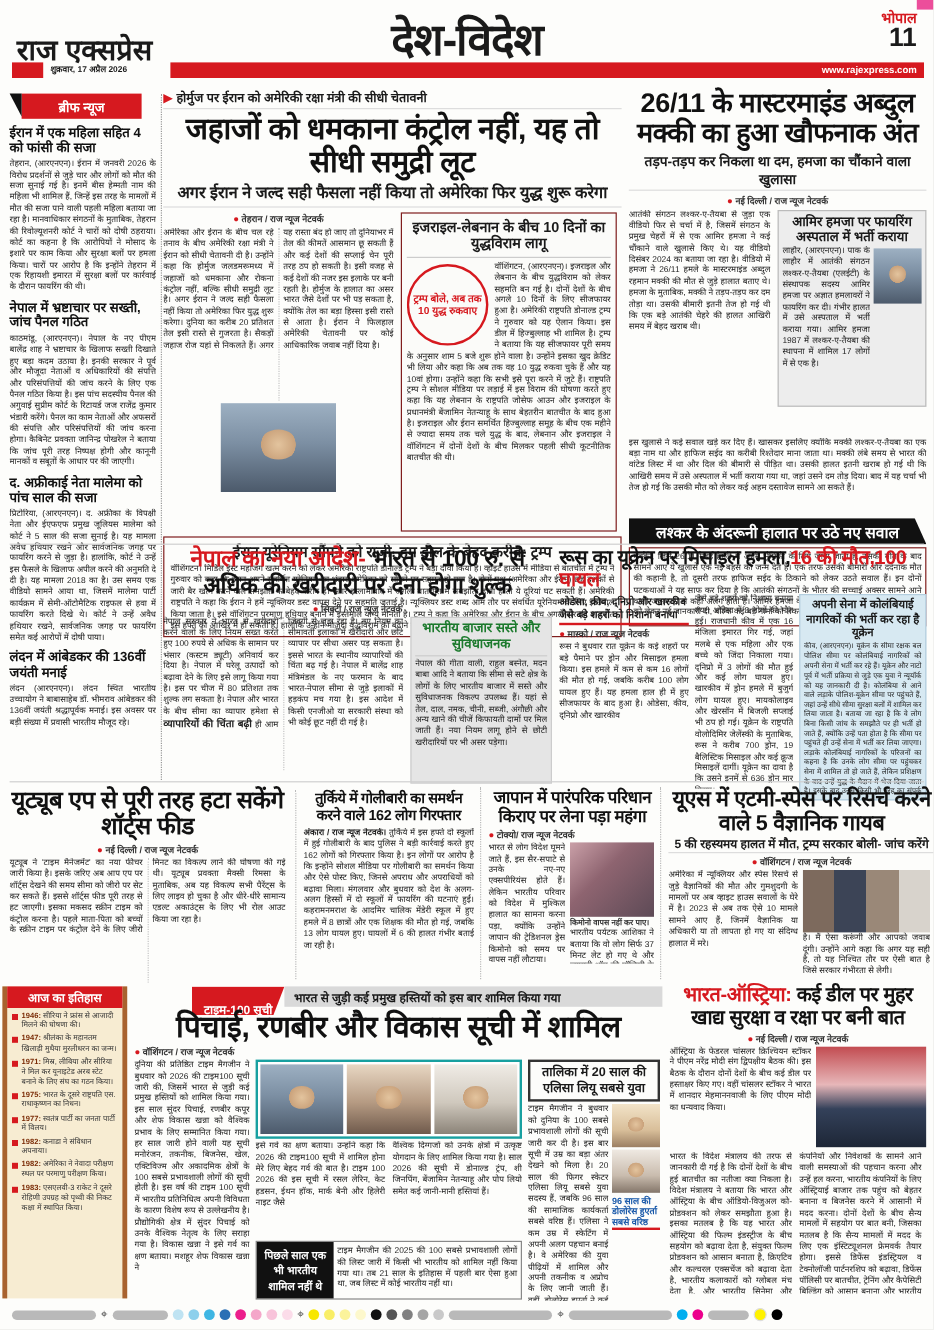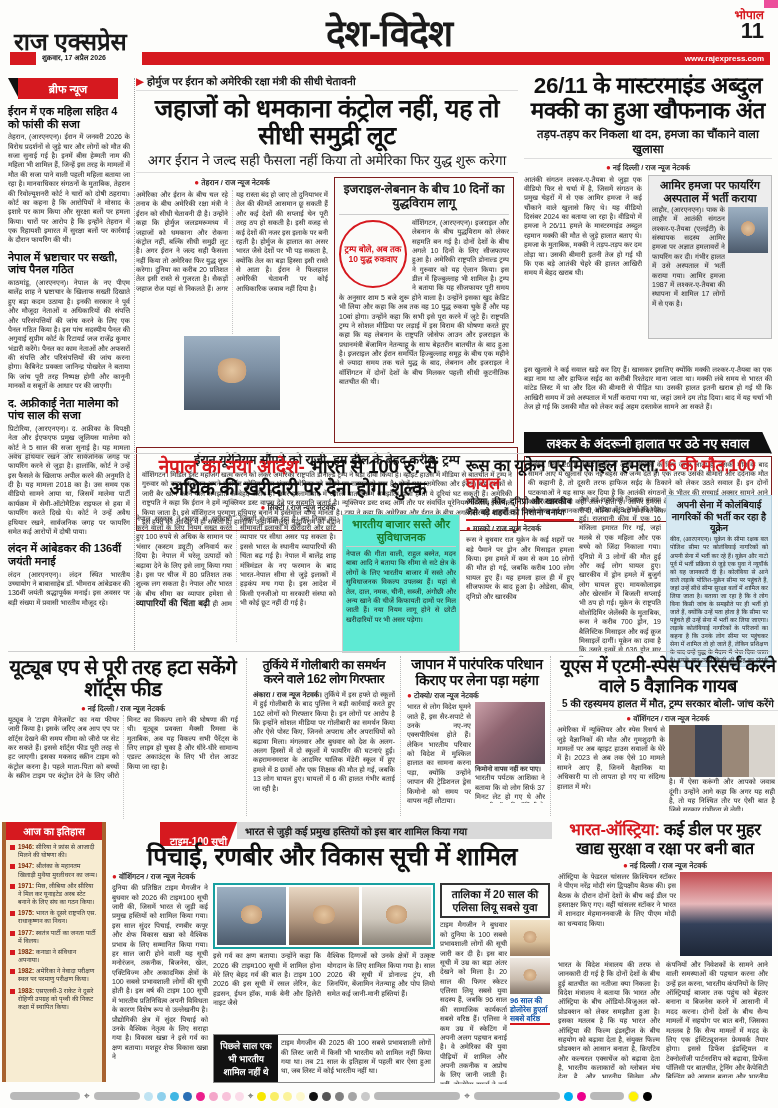--- a/index.html
+++ b/index.html
@@ -80,21 +80,21 @@
       <h3>लंदन में आंबेडकर की 136वीं जयंती मनाई</h3>
       <p class="body-txt" style="margin:0;">लंदन (आरएनएन)। लंदन स्थित भारतीय उच्चायोग ने बाबासाहेब डॉ. भीमराव आंबेडकर की 136वीं जयंती श्रद्धापूर्वक मनाई। इस अवसर पर बड़ी संख्या में प्रवासी भारतीय मौजूद रहे।</p>
     </div>
   </aside>
 
   <section class="abs" style="left:136px;top:74px;width:382px;height:374px;">
     <div style="font-size:10.5px;font-weight:bold;border-bottom:1px solid #ddd;padding-bottom:2px;">
       <span class="red">▶ </span><span>होर्मुज पर ईरान को अमेरिकी रक्षा मंत्री की सीधी चेतावनी</span>
     </div>
     <h1 class="hl" style="font-size:25px;line-height:1.08;text-align:center;margin:4px 0 2px;">जहाजों को धमकाना कंट्रोल नहीं, यह तो सीधी समुद्री लूट</h1>
-    <div style="font-size:13.5px;font-weight:400;text-align:center;border-bottom:1px solid #ddd;padding-bottom:3px;">अगर ईरान ने जल्द सही फैसला नहीं किया तो अमेरिका फिर युद्ध शुरू करेगा</div>
+    <div style="font-size:13.5px;font-weight:700;text-align:center;border-bottom:1px solid #ddd;padding-bottom:3px;">अगर ईरान ने जल्द सही फैसला नहीं किया तो अमेरिका फिर युद्ध शुरू करेगा</div>
     <div style="display:flex;margin-top:4px;">
       <div style="width:192px;">
         <div class="byline"><span class="dot">●</span> <span>तेहरान / राज न्यूज नेटवर्क</span></div>
         <div class="cols2 body-txt" style="height:144px;margin-top:3px;">
           <span>अमेरिका और ईरान के बीच चल रहे तनाव के बीच अमेरिकी रक्षा मंत्री ने ईरान को सीधी चेतावनी दी है। उन्होंने कहा कि होर्मुज जलडमरूमध्य में जहाजों को धमकाना और रोकना कंट्रोल नहीं, बल्कि सीधी समुद्री लूट है। अगर ईरान ने जल्द सही फैसला नहीं किया तो अमेरिका फिर युद्ध शुरू करेगा।</span>
           <span>दुनिया का करीब 20 प्रतिशत तेल इसी रास्ते से गुजरता है। सैकड़ों जहाज रोज यहां से निकलते हैं। अगर यह रास्ता बंद हो जाए तो दुनियाभर में तेल की कीमतें आसमान छू सकती हैं और कई देशों की सप्लाई चेन पूरी तरह ठप हो सकती है। इसी वजह से कई देशों की नजर इस इलाके पर बनी रहती है। होर्मुज के हालात का असर भारत जैसे देशों पर भी पड़ सकता है, क्योंकि तेल का बड़ा हिस्सा इसी रास्ते से आता है। ईरान ने फिलहाल अमेरिकी चेतावनी पर कोई आधिकारिक जवाब नहीं दिया है।</span>
         </div>
         <div class="photo" style="width:96px;height:74px;margin:2px auto;"></div>
       </div>
 
@@ -140,21 +140,21 @@
     </h2>
     <div class="byline" style="margin:2px 0;"><span class="dot">●</span> <span>सिक्टी / राज न्यूज नेटवर्क</span></div>
     <div style="display:flex;">
       <div style="width:200px;">
         <div class="cols2 body-txt" style="height:128px;">
           <span>नेपाल सरकार ने भारत से खरीदारी करने वालों के लिए नियम सख्त करते हुए 100 रुपये से अधिक के सामान पर भंसार (कस्टम ड्यूटी) अनिवार्य कर दिया है। नेपाल में घरेलू उत्पादों को बढ़ावा देने के लिए इसे लागू किया गया है। इस पर चीज में 80 प्रतिशत तक शुल्क लग सकता है। नेपाल और भारत के बीच सीमा का व्यापार हमेशा से</span>
           <b style="font-size:8.5px;">व्यापारियों की चिंता बढ़ी</b>
           <span>ही आम जिंदगी से जुड़ा रहा है। नए नियम का सीमावर्ती इलाकों में खरीदारी और छोटे व्यापार पर सीधा असर पड़ सकता है। इससे भारत के स्थानीय व्यापारियों की चिंता बढ़ गई है। नेपाल में बालेंद्र शाह मंत्रिमंडल के नए फरमान के बाद भारत-नेपाल सीमा से जुड़े इलाकों में हड़कंप मच गया है। इस आदेश में किसी एनजीओ या सरकारी संस्था को भी कोई छूट नहीं दी गई है।</span>
         </div>
       </div>
-      <div style="width:118px;margin-left:6px;background:#5eead4;border:1px solid #ccc;padding:3px;box-sizing:border-box;">
+      <div style="width:118px;margin-left:6px;background:#e5e5e5;border:1px solid #ccc;padding:3px;box-sizing:border-box;">
         <div style="font-size:11px;font-weight:900;color:#1c7a2d;text-align:center;line-height:1.2;border-bottom:1px solid #ccc;padding-bottom:2px;">भारतीय बाजार सस्ते और सुविधाजनक</div>
         <div class="body-txt" style="height:100px;margin-top:2px;">नेपाल की गीता वाली, राहुल बस्नेत, मदन बाबा आदि ने बताया कि सीमा से सटे क्षेत्र के लोगों के लिए भारतीय बाजार में सस्ते और सुविधाजनक विकल्प उपलब्ध हैं। यहां से तेल, दाल, नमक, चीनी, सब्जी, अंगौछी और अन्य खाने की चीजें किफायती दामों पर मिल जाती हैं। नया नियम लागू होने से छोटी खरीदारियों पर भी असर पड़ेगा।</div>
       </div>
     </div>
   </section>
 
   <section class="abs" style="left:466px;top:456px;width:306px;height:192px;">
     <h2 class="hl" style="font-size:16.5px;line-height:1.1;margin:0;">
       <span>रूस का यूक्रेन पर मिसाइल हमला,</span><span class="red">16 की मौत,100 घायल</span>
     </h2>

